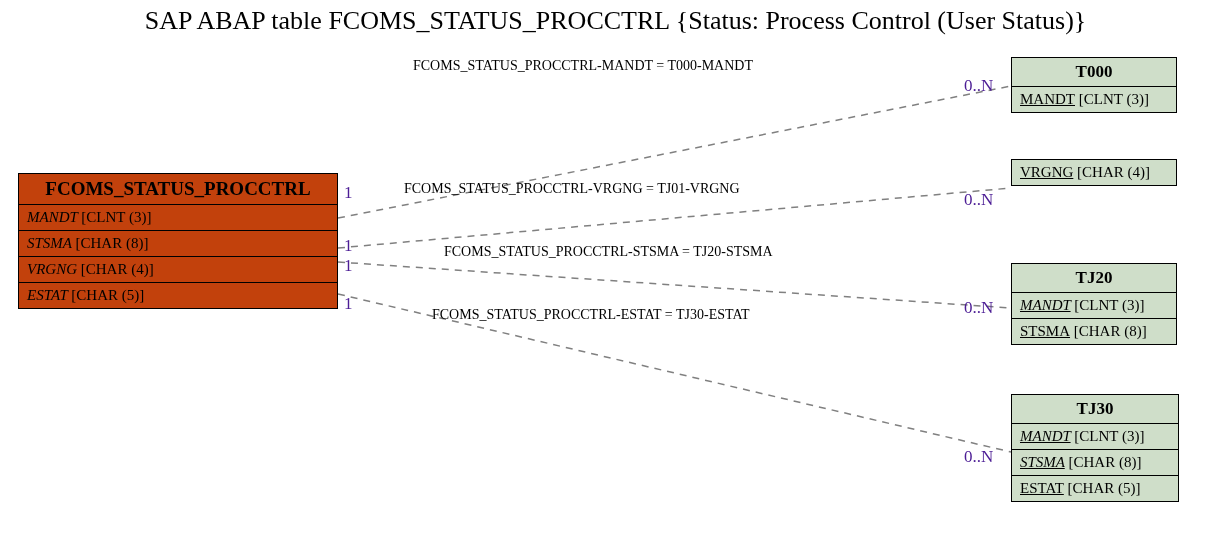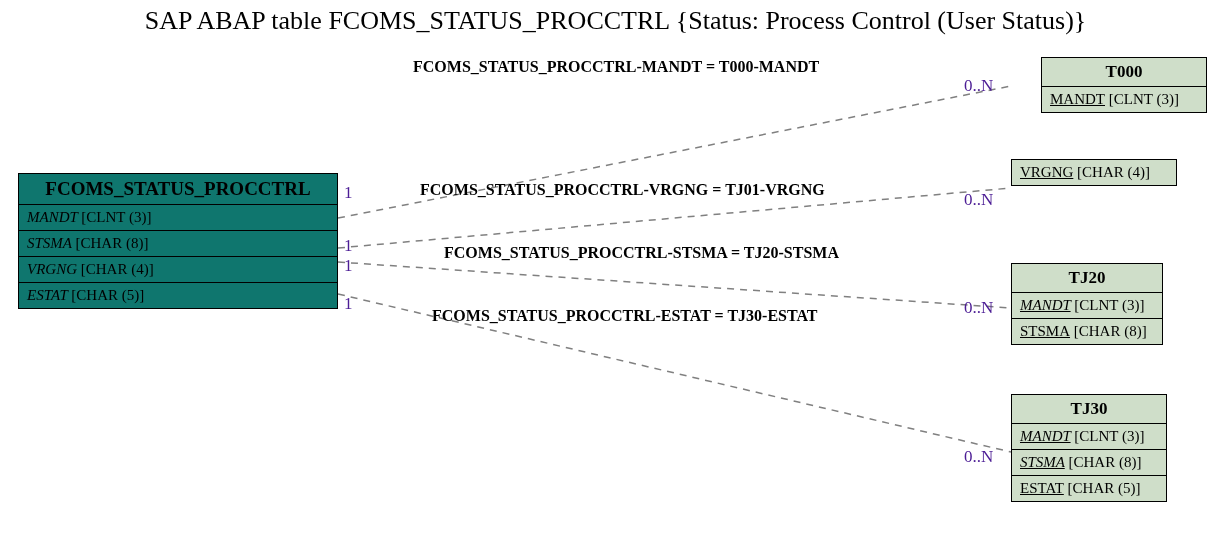--- a/index.html
+++ b/index.html
@@ -40,39 +40,38 @@
     font-style: italic;
     white-space: nowrap;
   }
   .entity-row:last-child {
     border-bottom: none;
   }
   .entity-row .type {
     font-style: normal;
   }
   .main-entity {
-    background: #0f766e;
+    background: #c2410c;
     left: 18px;
     top: 173px;
     width: 320px;
   }
   .main-entity .entity-header { font-size: 19px; }
   .ref-entity {
     background: #cfdec9;
   }
-  .t000 { left: 1011px; top: 57px; width: 166px; margin-left: 30px; }
+  .t000 { left: 1011px; top: 57px; width: 166px; }
   .tj01 { left: 1011px; top: 159px; width: 166px; }
-  .tj20 { left: 1011px; top: 263px; width: 152px; }
-  .tj30 { left: 1011px; top: 394px; width: 156px; }
+  .tj20 { left: 1011px; top: 263px; width: 166px; }
+  .tj30 { left: 1011px; top: 394px; width: 168px; }
   .rel-label {
     position: absolute;
-    font-size: 16px;
+    font-size: 14px;
     color: #000;
     white-space: nowrap;
-    font-weight: bold;
   }
   .card {
     position: absolute;
     font-size: 17px;
     color: #4c1d95;
   }
   .underline { text-decoration: underline; }
   svg.lines {
     position: absolute;
     left: 0; top: 0;
@@ -117,21 +116,21 @@
 </div>
 
 <div class="entity ref-entity tj30">
   <div class="entity-header">TJ30</div>
   <div class="entity-row"><span class="underline">MANDT</span> <span class="type">[CLNT (3)]</span></div>
   <div class="entity-row"><span class="underline">STSMA</span> <span class="type">[CHAR (8)]</span></div>
   <div class="entity-row"><span class="underline" style="font-style:normal">ESTAT</span> <span class="type">[CHAR (5)]</span></div>
 </div>
 
 <div class="rel-label" style="left:413px; top:58px;">FCOMS_STATUS_PROCCTRL-MANDT = T000-MANDT</div>
-<div class="rel-label" style="left:420px; top:181px;">FCOMS_STATUS_PROCCTRL-VRGNG = TJ01-VRGNG</div>
+<div class="rel-label" style="left:404px; top:181px;">FCOMS_STATUS_PROCCTRL-VRGNG = TJ01-VRGNG</div>
 <div class="rel-label" style="left:444px; top:244px;">FCOMS_STATUS_PROCCTRL-STSMA = TJ20-STSMA</div>
 <div class="rel-label" style="left:432px; top:307px;">FCOMS_STATUS_PROCCTRL-ESTAT = TJ30-ESTAT</div>
 
 <div class="card" style="left:344px; top:183px;">1</div>
 <div class="card" style="left:344px; top:236px;">1</div>
 <div class="card" style="left:344px; top:256px;">1</div>
 <div class="card" style="left:344px; top:294px;">1</div>
 
 <div class="card" style="left:964px; top:76px;">0..N</div>
 <div class="card" style="left:964px; top:190px;">0..N</div>

